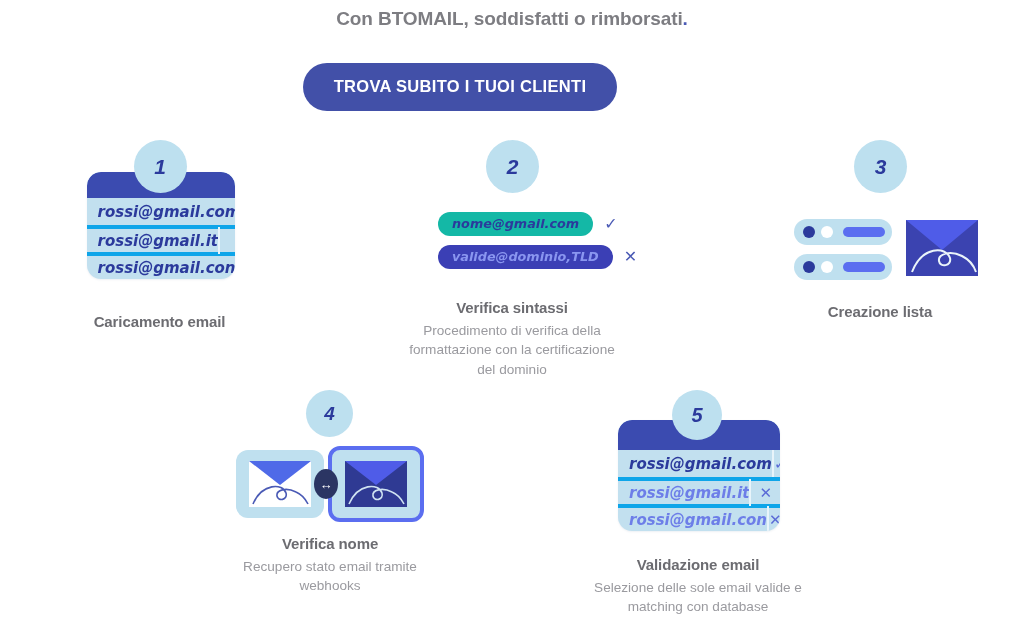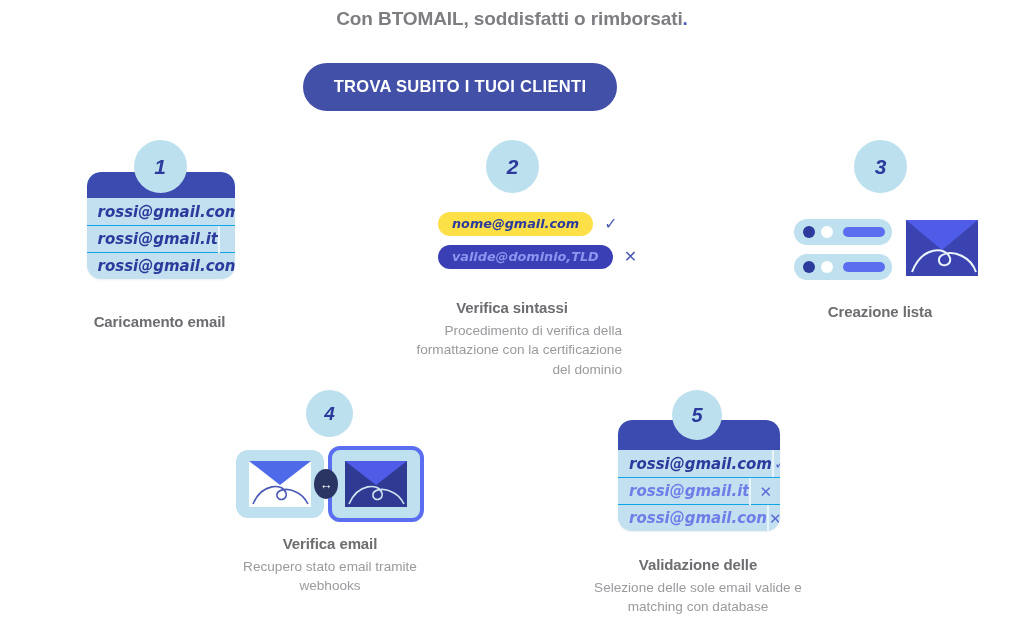--- a/index.html
+++ b/index.html
@@ -100,21 +100,21 @@
   .mailcard-head {
     height: 26px;
     background: #3b4bb0;
     border-radius: 14px 14px 0 0;
   }
   .mailcard-body { position: relative; }
   .mail-row {
     display: flex;
     align-items: center;
     height: 27px;
-    border-top: 1px solid #0ea5e9;
+    border-top: 4px solid #0ea5e9;
     padding-left: 11px;
   }
   .mail-row:first-child { border-top: none; }
   .mail-addr {
     flex: 1;
     text-align: left;
     font-family: "DejaVu Sans", sans-serif;
     font-size: 15px;
     font-style: italic;
     font-weight: bold;
@@ -142,21 +142,21 @@
   }
   .pill {
     border-radius: 13px;
     padding: 4px 14px 5px 14px;
     font-family: "DejaVu Sans", sans-serif;
     font-size: 12.8px;
     font-style: italic;
     font-weight: bold;
     white-space: nowrap;
   }
-  .pill.light { background: #fde047; color: #2b3a9c; }
+  .pill.light { background: #14b8a6; color: #2b3a9c; }
   .pill.dark  { background: #3b3fb5; color: #8a96f0; }
   .pill-mark {
     margin-left: 11px;
     font-size: 16px;
     color: #4a5ab5;
     line-height: 1;
   }
 
   
   .srv-wrap { display: flex; align-items: center; gap: 14px; }
@@ -246,21 +246,21 @@
           <span class="pill light">nome@gmail.com</span>
           <span class="pill-mark">✓</span>
         </div>
         <div class="pill-row">
           <span class="pill dark">valide@dominio,TLD</span>
           <span class="pill-mark">✕</span>
         </div>
       </div>
     </div>
     <div class="step-title">Verifica sintassi</div>
-    <div class="step-desc" style="padding:0 2px;text-align:right;">Procedimento di verifica della formattazione con la certificazione del dominio</div>
+    <div class="step-desc" style="padding:0 2px;">Procedimento di verifica della formattazione con la certificazione del dominio</div>
   </div>
 
   <div class="step" style="left:760px; top:140px; width:240px;">
     <div class="art" style="width:240px; height:152px;">
       <div class="badge" style="width:53px;height:53px;left:94px;top:0;font-size:21px;">
         <span>3</span>
       </div>
       <div class="srv-wrap" style="position:absolute; left:34px; top:79px;">
         <div class="srv-col">
           <div class="srv-row">
@@ -302,21 +302,21 @@
         <span class="swap-badge">↔</span>
         <span class="env-box right">
           <svg width="62" height="46" viewBox="0 0 62 46">
             <rect x="0" y="0" width="62" height="46" fill="#2f3a93"></rect>
             <path d="M0 0 L31 24 L62 0 Z" fill="#4f5ce8"></path>
             <path d="M4 43 C13 22 34 22 37 32 C39 39 29 41 28 35 C27 29 37 26 47 31 C54 34 57 39 59 43" fill="none" stroke="#cfe3f2" stroke-width="1.6"></path>
           </svg>
         </span>
       </div>
     </div>
-    <div class="step-title">Verifica email</div>
+    <div class="step-title">Verifica nome</div>
     <div class="step-desc" style="padding:0 2px;">Recupero stato email tramite webhooks</div>
   </div>
 
   <div class="step" style="left:580px; top:390px; width:236px;">
     <div class="art" style="width:236px; height:155px;">
       <div class="badge" style="width:50px;height:50px;left:92px;top:0;font-size:20px;">
         <span>5</span>
       </div>
       <div class="mailcard" style="position:absolute; left:38px; top:30px; width:162px;">
         <div class="mailcard-head" style="height:30px;"></div>
@@ -329,17 +329,17 @@
             <span class="mail-addr dim">rossi@gmail.it</span>
             <span class="mail-mark">✕</span>
           </div>
           <div class="mail-row">
             <span class="mail-addr dim">rossi@gmail.con</span>
             <span class="mail-mark">✕</span>
           </div>
         </div>
       </div>
     </div>
-    <div class="step-title">Validazione delle</div>
+    <div class="step-title">Validazione email</div>
     <div class="step-desc" style="padding:0 2px;">Selezione delle sole email valide e matching con database</div>
   </div>
 
 </div>
 
 </body></html>

